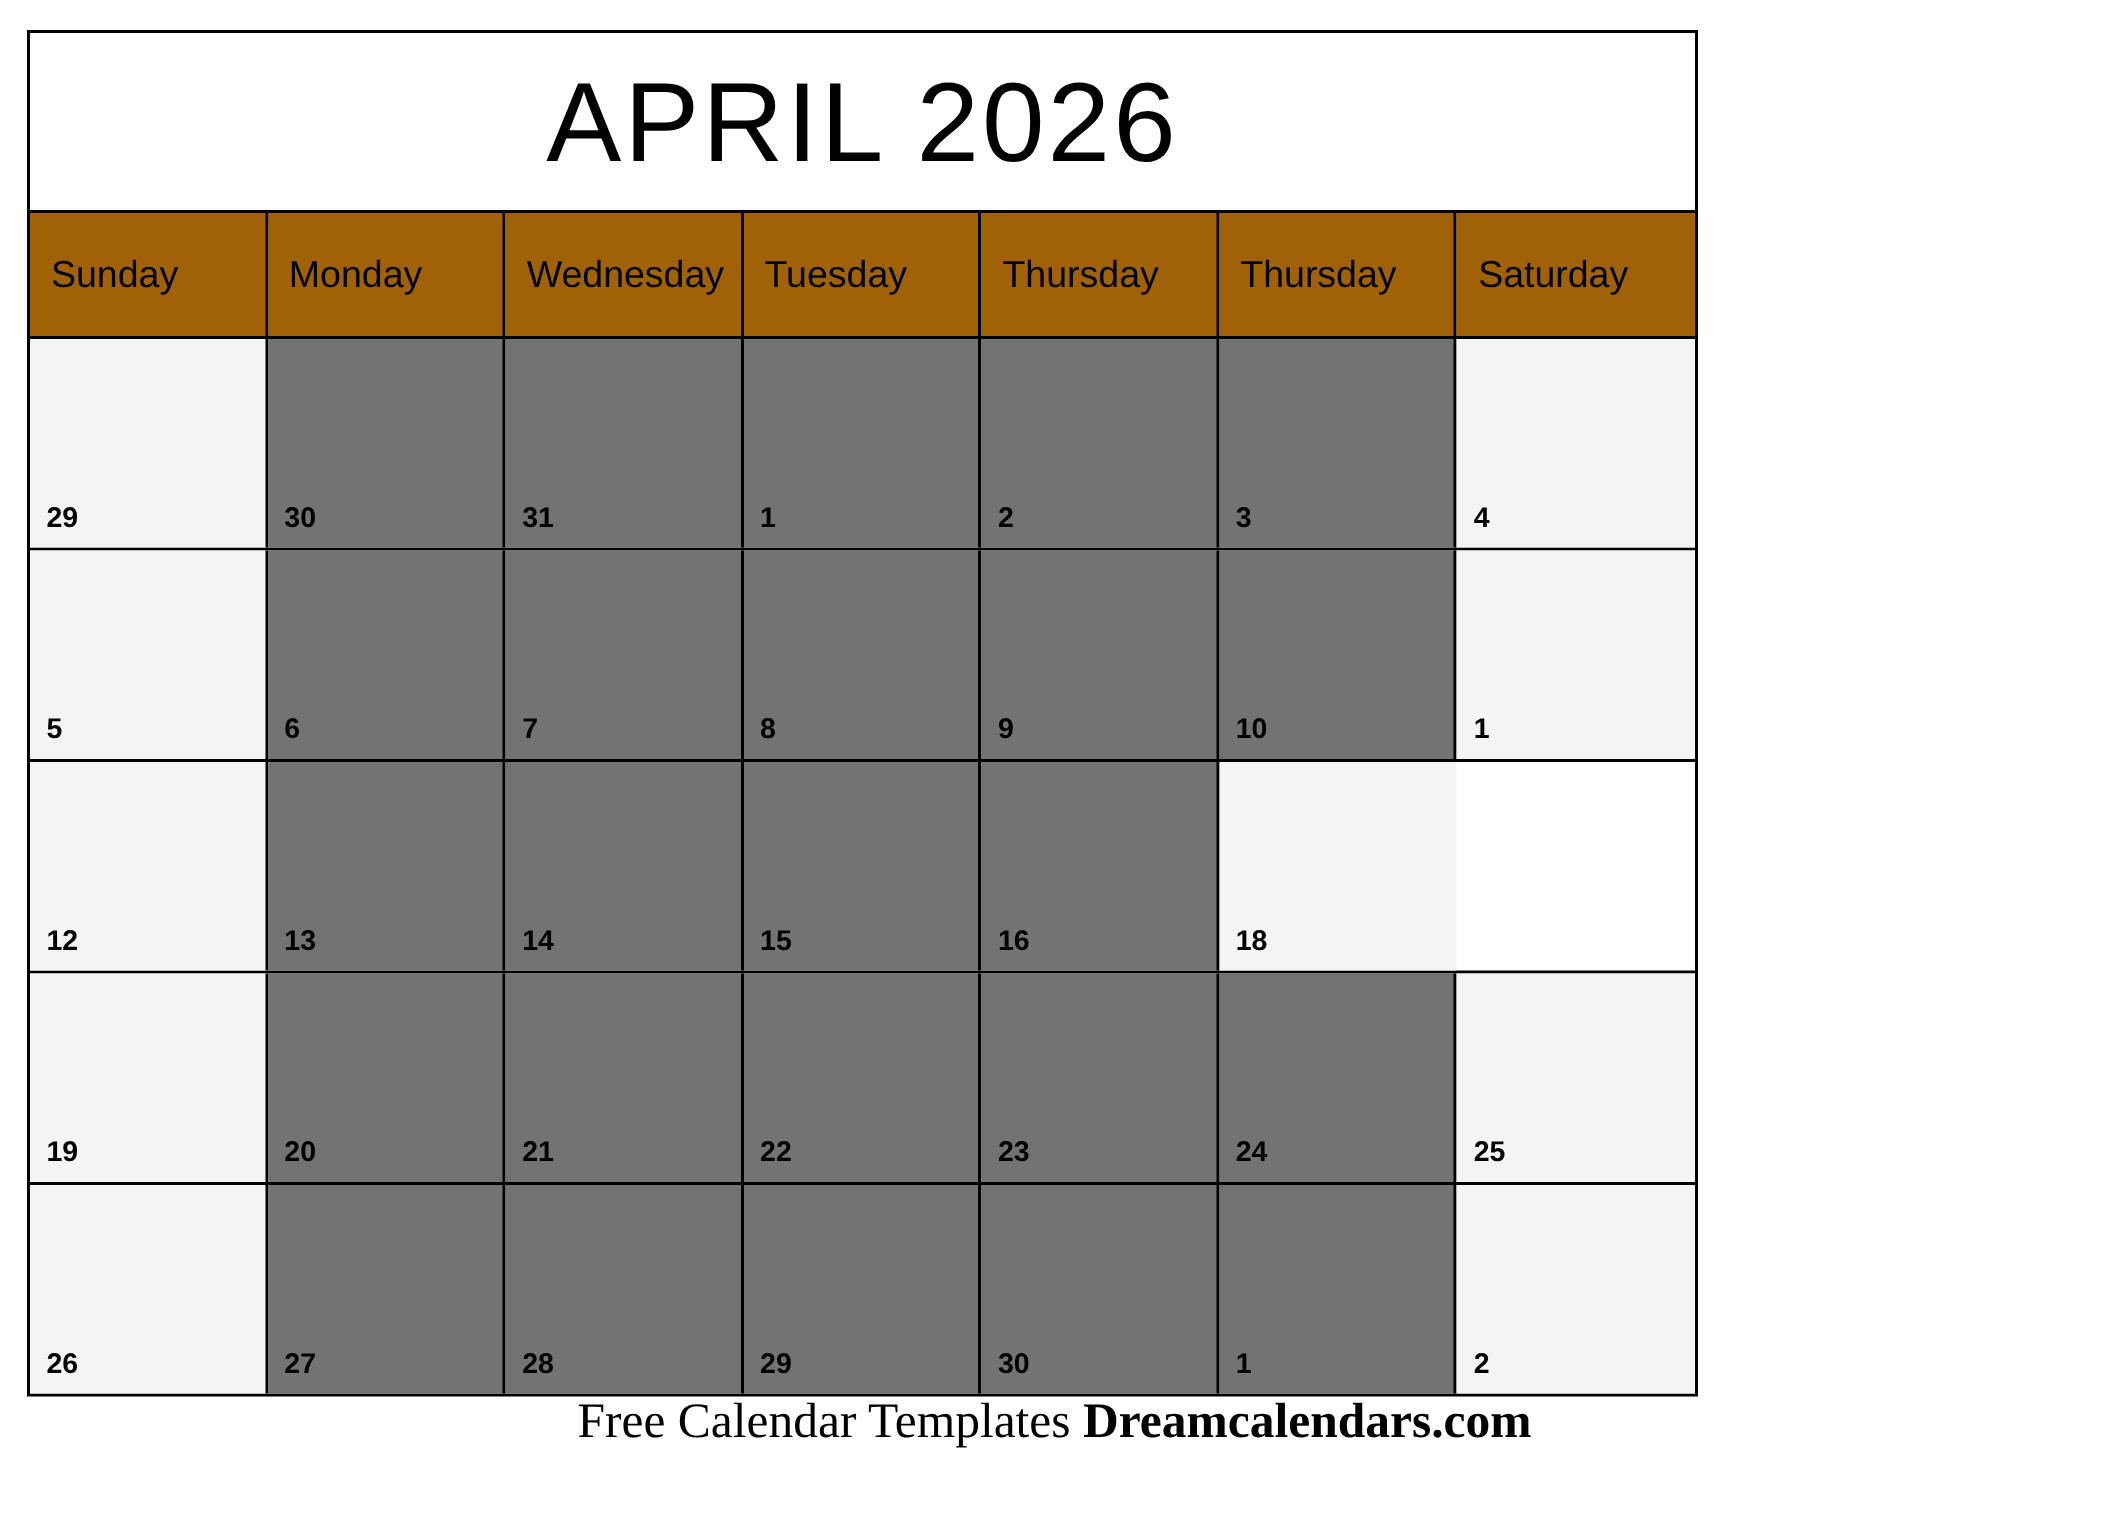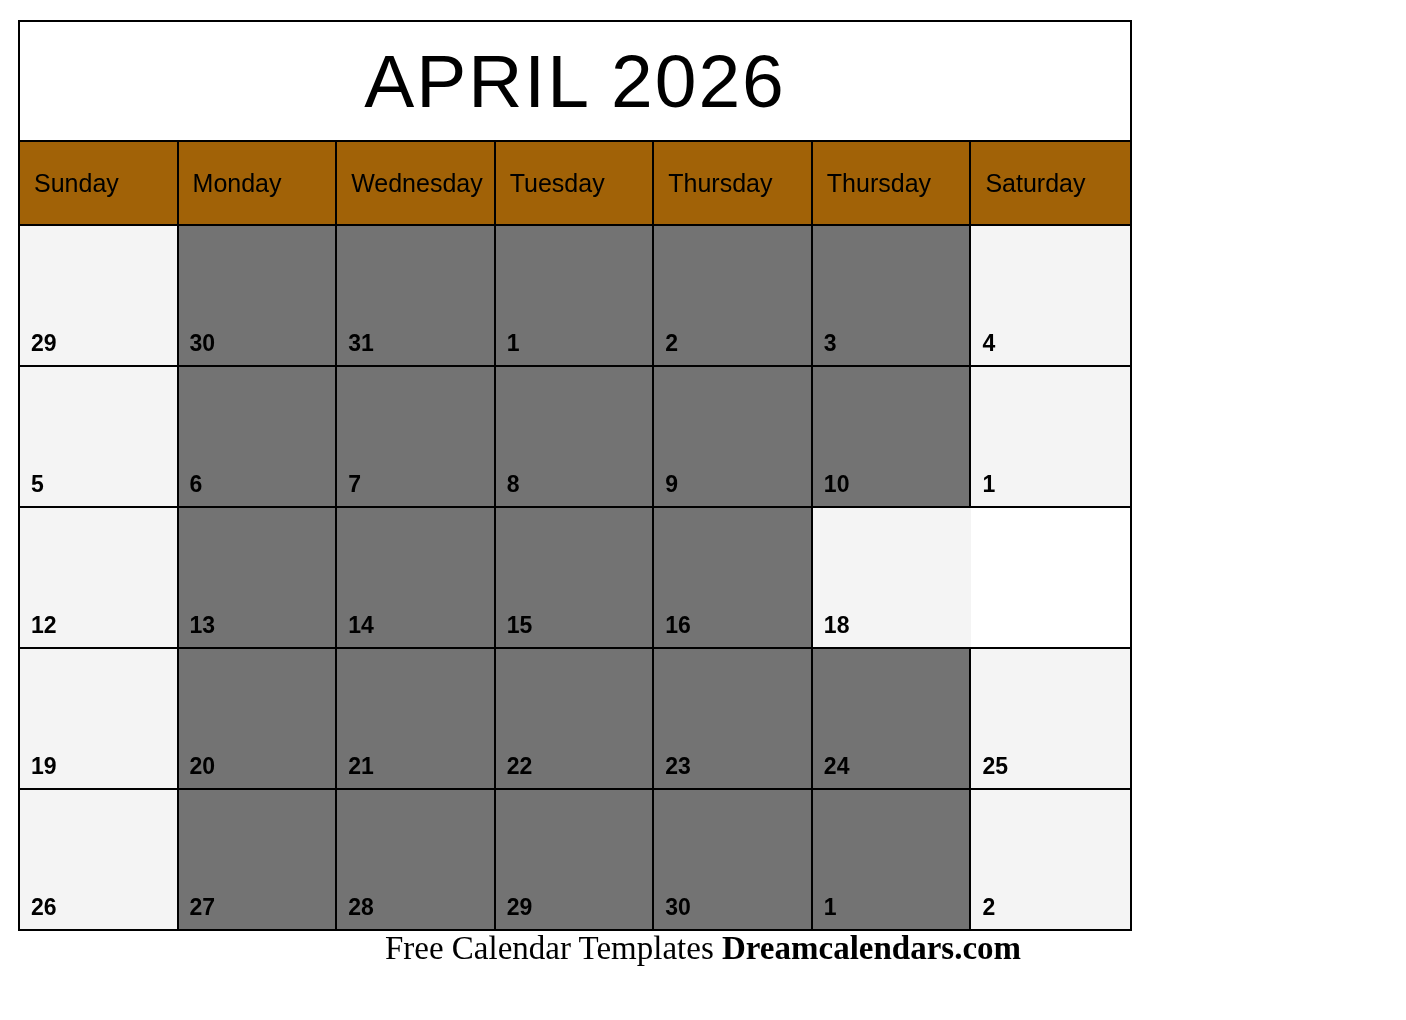--- a/index.html
+++ b/index.html
@@ -83,21 +83,21 @@
   .day-cell:last-child {
     border-right: none;
   }
   .day-cell.weekend {
     background: #f4f4f4;
   }
   .day-num {
     position: absolute;
     left: 11px;
     bottom: 10px;
-    font-size: 23px;
+    font-size: 19px;
     font-weight: bold;
     line-height: 1;
   }
   .footer {
     position: absolute;
     left: 0;
     top: 930px;
     width: 1406px;
     text-align: center;
     font-size: 33px;

